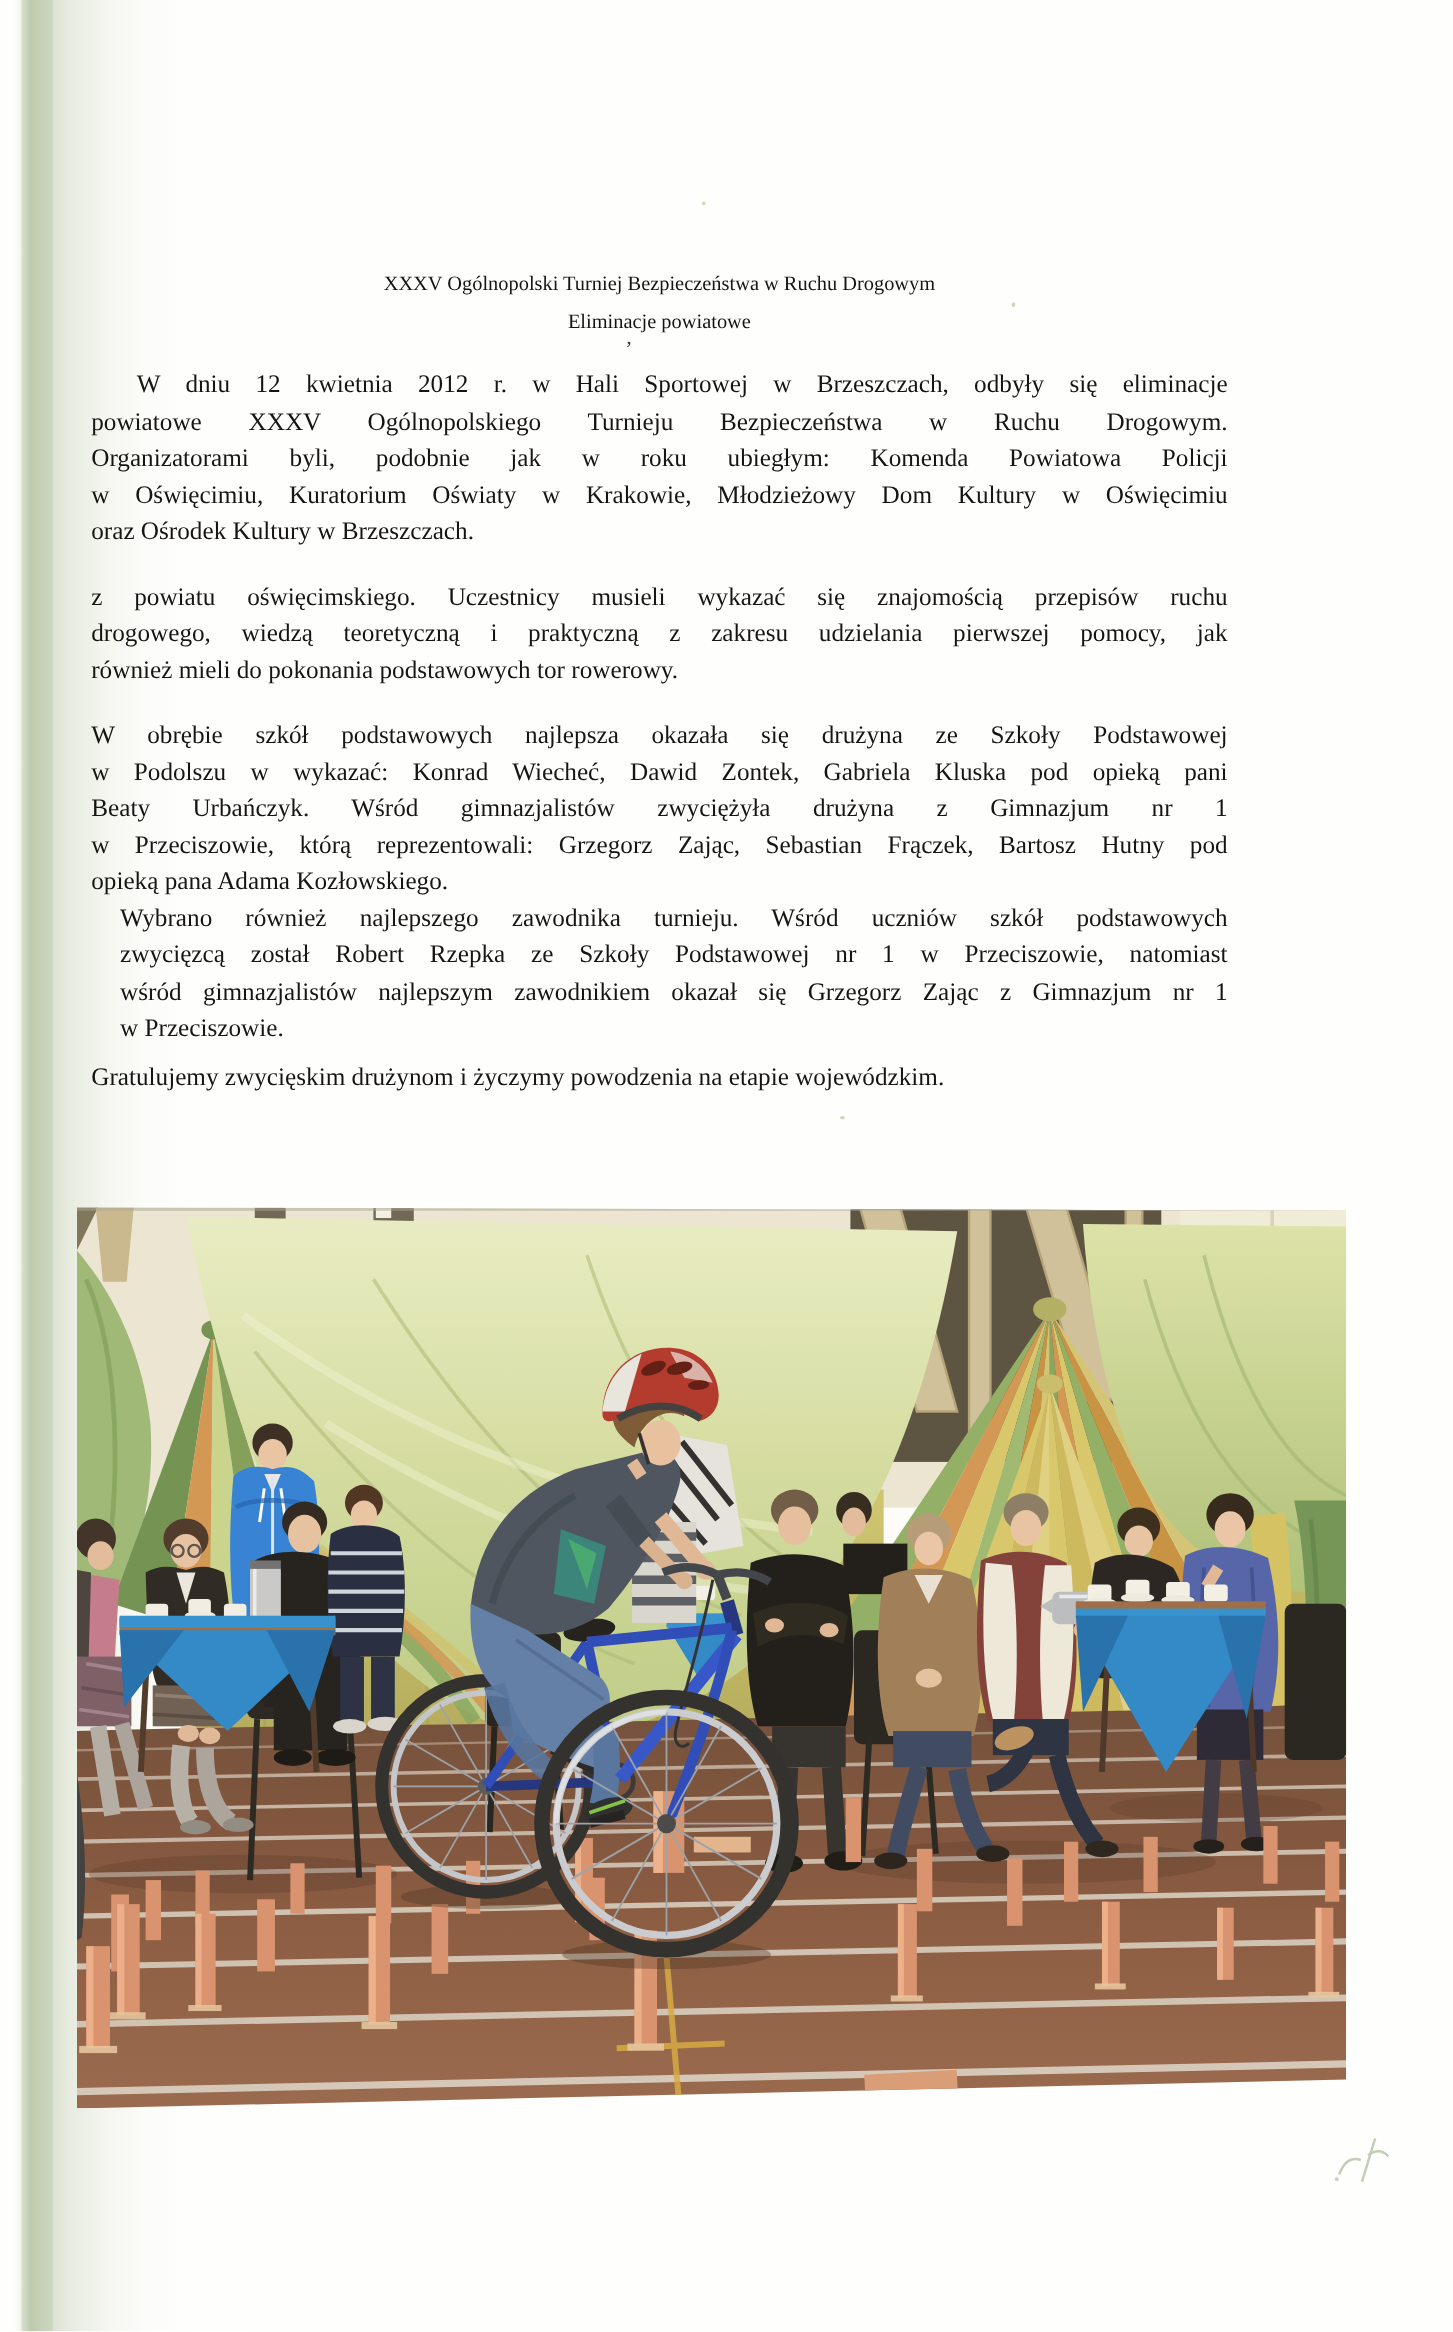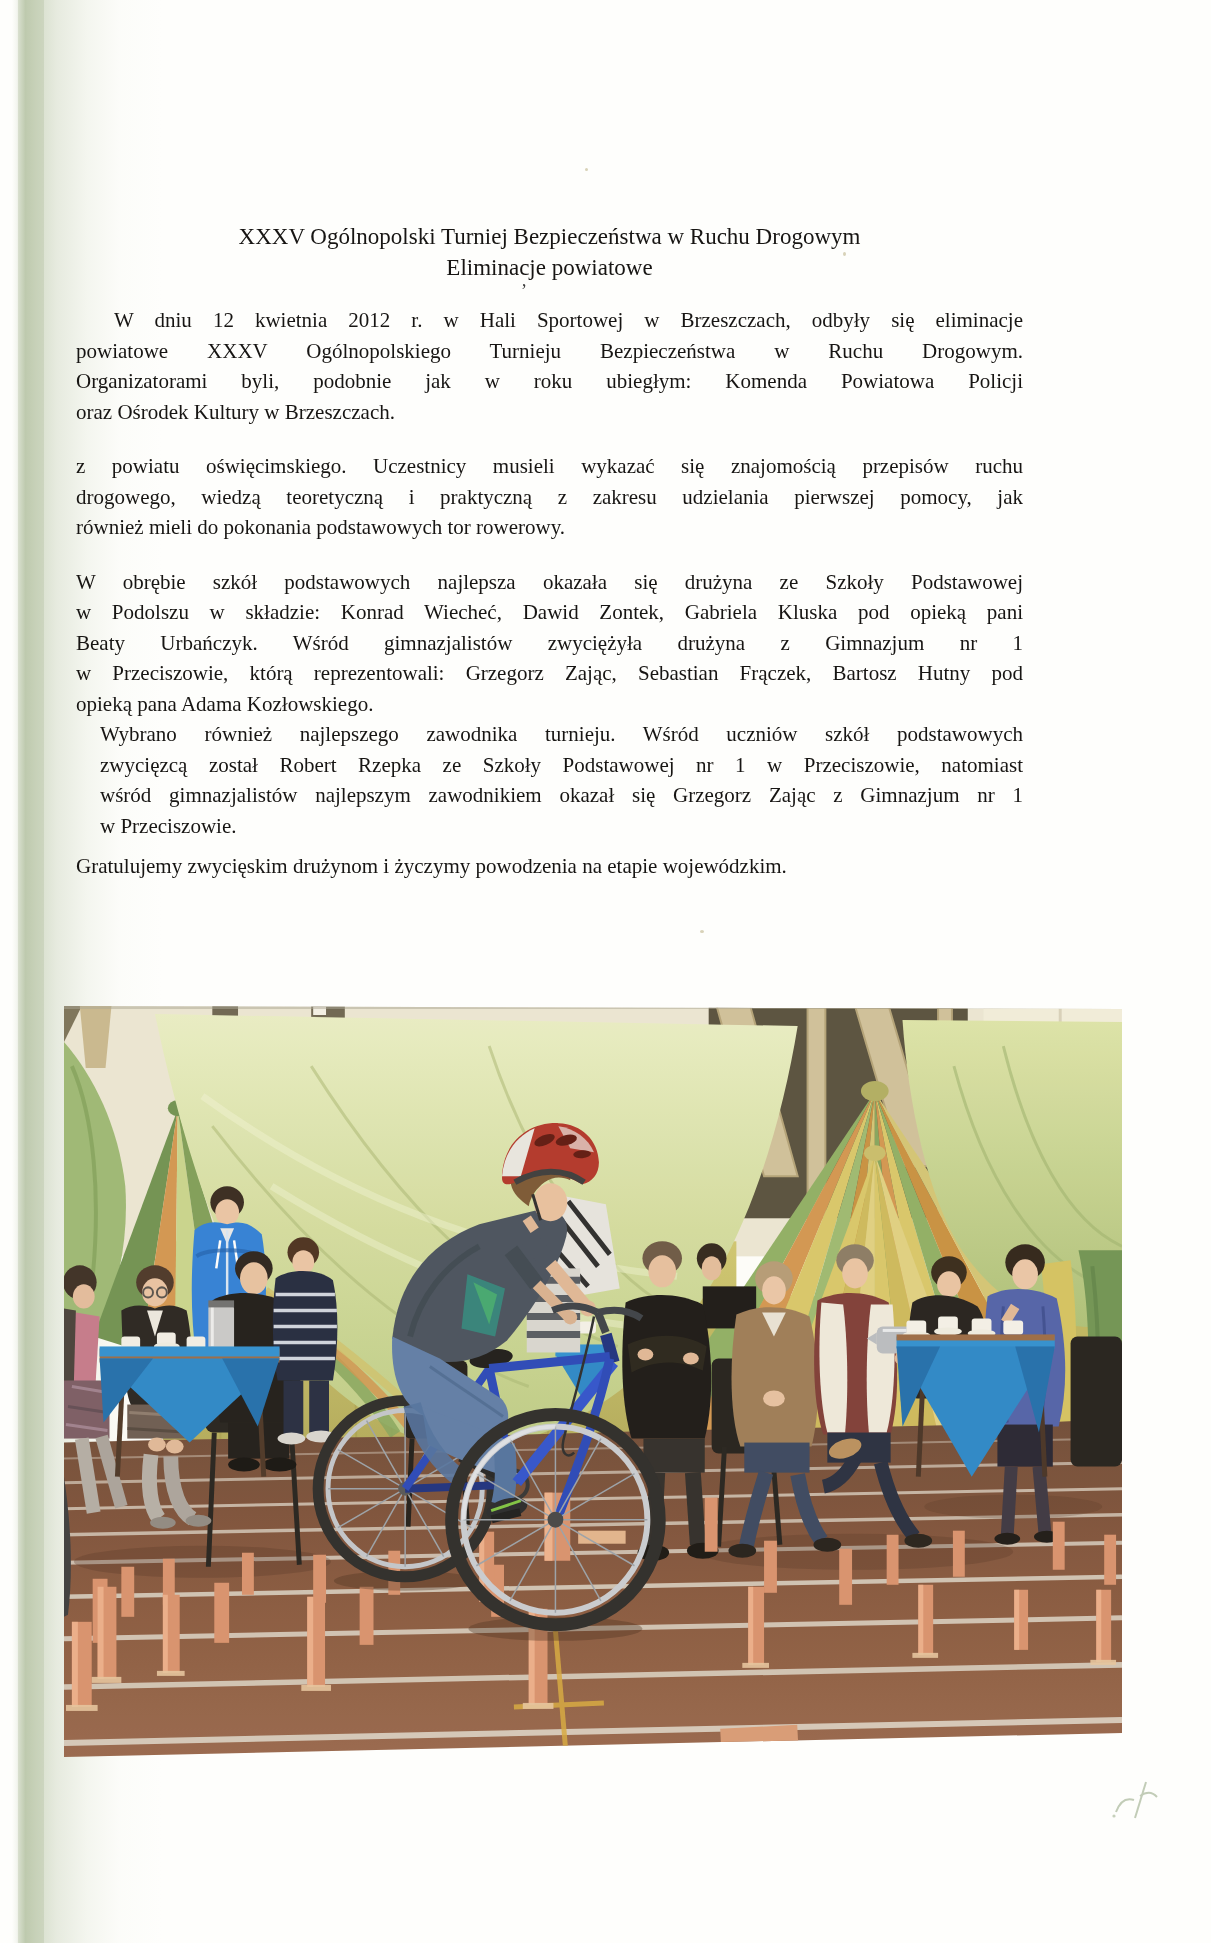--- a/index.html
+++ b/index.html
@@ -26,21 +26,21 @@
   .scan-band2 {
     position:absolute; left:18px; top:0; width:26px; height:100%;
     background:rgba(148,168,124,0.22); pointer-events:none;
   }
   .textblock {
     position:absolute; left:76px; top:222px; width:947px;
     font-size:21px; line-height:30.5px;
     text-rendering:optimizeLegibility;
   }
   .title { margin-bottom:22px; }
-  .tline { text-align:center; font-size:23px; line-height:30.5px; }
+  .tline { text-align:center; font-size:17px; line-height:30.5px; }
   .jline { text-align:justify; text-align-last:justify; }
   .jline.last { text-align-last:left; }
   .jline.indent { text-indent:38px; }
   .para { margin-top:24px; }
   .para.cont { margin-top:0;margin-left:24px; }
   .para.final { margin-top:10px; }
   .artifact-mark {
     position:absolute; left:521px; top:281px; font-size:18px; color:#3a3a3a;
   }
   .speck { position:absolute; border-radius:50%; background:#d8d2b8; }
@@ -60,30 +60,31 @@
 
   <div class="textblock">
     <div class="title">
       <div class="tline">XXXV Ogólnopolski Turniej Bezpieczeństwa w Ruchu Drogowym</div>
       <div class="tline">Eliminacje powiatowe</div>
     </div>
     <div class="para" style="margin-top:12px">
       <div class="jline indent">W dniu 12 kwietnia 2012 r. w Hali Sportowej w Brzeszczach, odbyły się eliminacje</div>
       <div class="jline">powiatowe XXXV Ogólnopolskiego Turnieju Bezpieczeństwa w Ruchu Drogowym.</div>
       <div class="jline">Organizatorami byli, podobnie jak w roku ubiegłym: Komenda Powiatowa Policji</div>
+      <div class="jline">w Oświęcimiu, Kuratorium Oświaty w Krakowie, Młodzieżowy Dom Kultury w Oświęcimiu</div>
       <div class="jline last">oraz Ośrodek Kultury w Brzeszczach.</div>
     </div>
     <div class="para">
       <div class="jline">z powiatu oświęcimskiego. Uczestnicy musieli wykazać się znajomością przepisów ruchu</div>
       <div class="jline">drogowego, wiedzą teoretyczną i praktyczną z zakresu udzielania pierwszej pomocy, jak</div>
       <div class="jline last">również mieli do pokonania podstawowych tor rowerowy.</div>
     </div>
     <div class="para">
       <div class="jline">W obrębie szkół podstawowych najlepsza okazała się drużyna ze Szkoły Podstawowej</div>
-      <div class="jline">w Podolszu w składzie: Konrad Wiecheć, Dawid Zontek, Gabriela Kluska pod opieką pani</div>
+      <div class="jline">w Podolszu w wykazać: Konrad Wiecheć, Dawid Zontek, Gabriela Kluska pod opieką pani</div>
       <div class="jline">Beaty Urbańczyk. Wśród gimnazjalistów zwyciężyła drużyna z Gimnazjum nr 1</div>
       <div class="jline">w Przeciszowie, którą reprezentowali: Grzegorz Zając, Sebastian Frączek, Bartosz Hutny pod</div>
       <div class="jline last">opieką pana Adama Kozłowskiego.</div>
     </div>
     <div class="para cont">
       <div class="jline">Wybrano również najlepszego zawodnika turnieju. Wśród uczniów szkół podstawowych</div>
       <div class="jline">zwycięzcą został Robert Rzepka ze Szkoły Podstawowej nr 1 w Przeciszowie, natomiast</div>
       <div class="jline">wśród gimnazjalistów najlepszym zawodnikiem okazał się Grzegorz Zając z Gimnazjum nr 1</div>
       <div class="jline last">w Przeciszowie.</div>
     </div>

